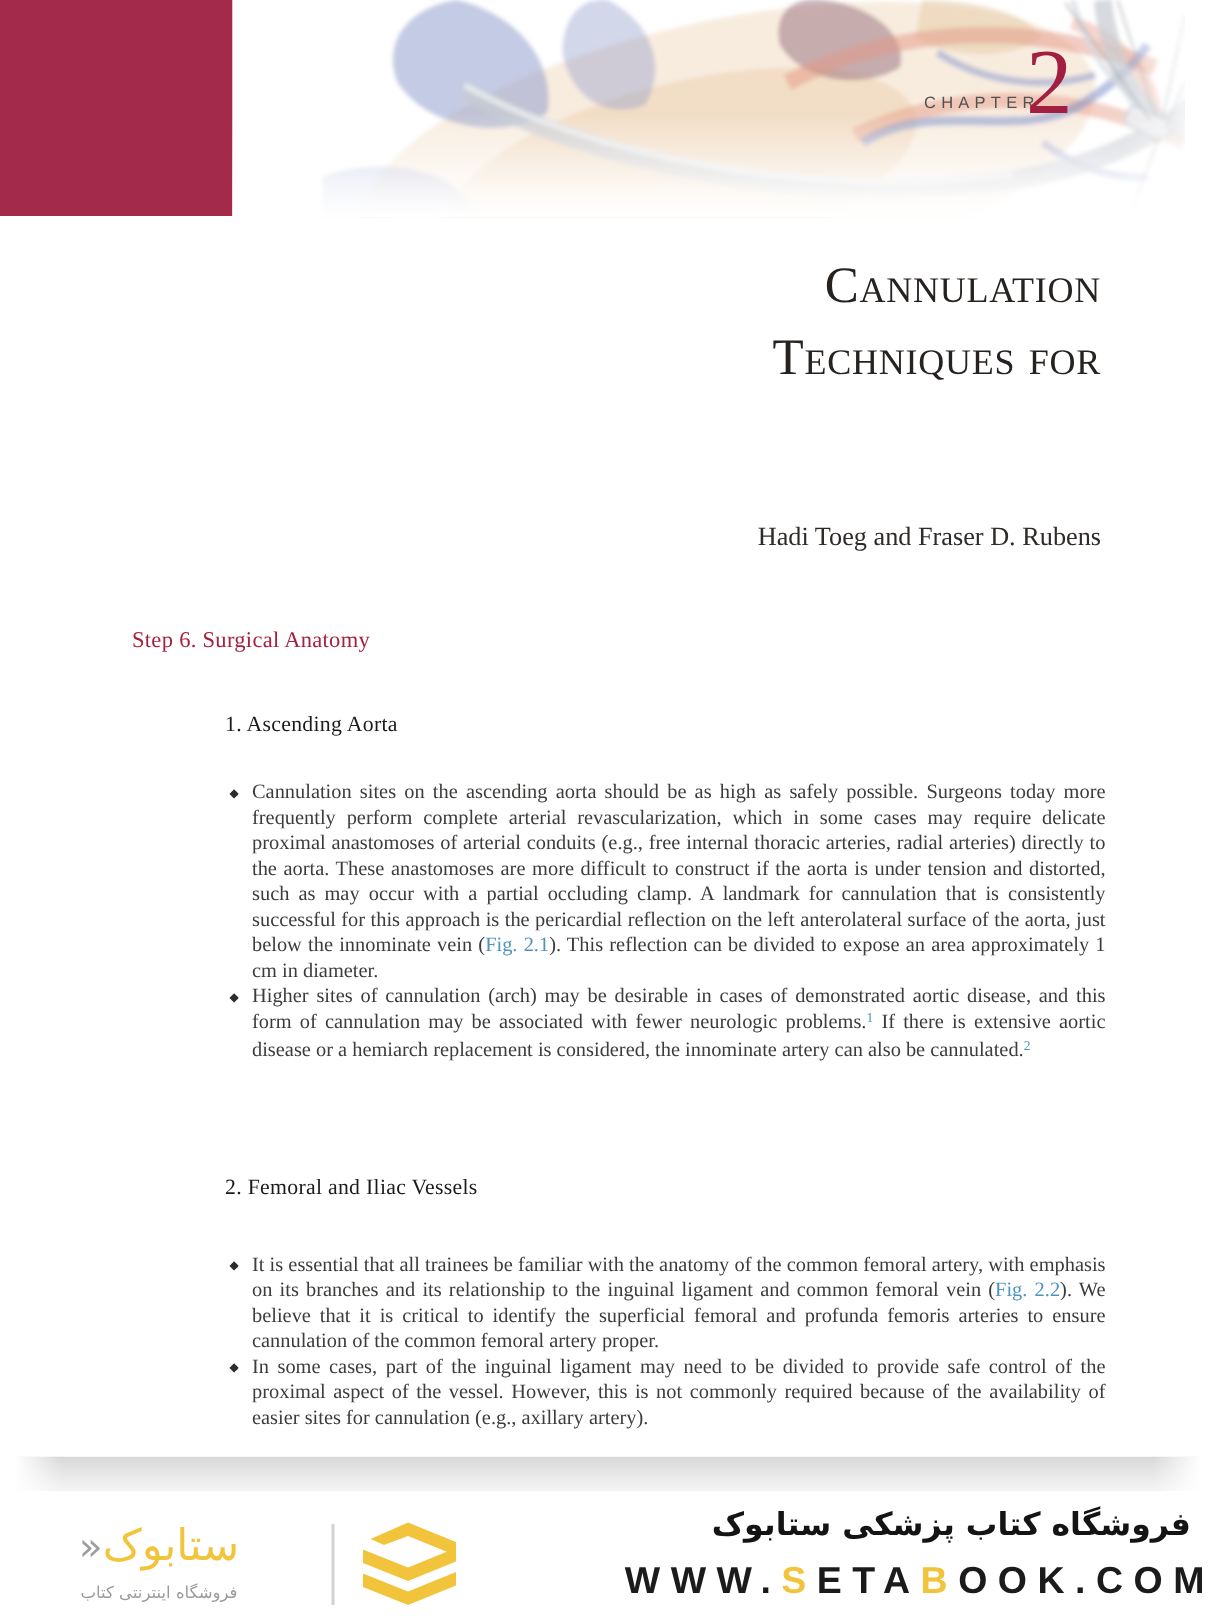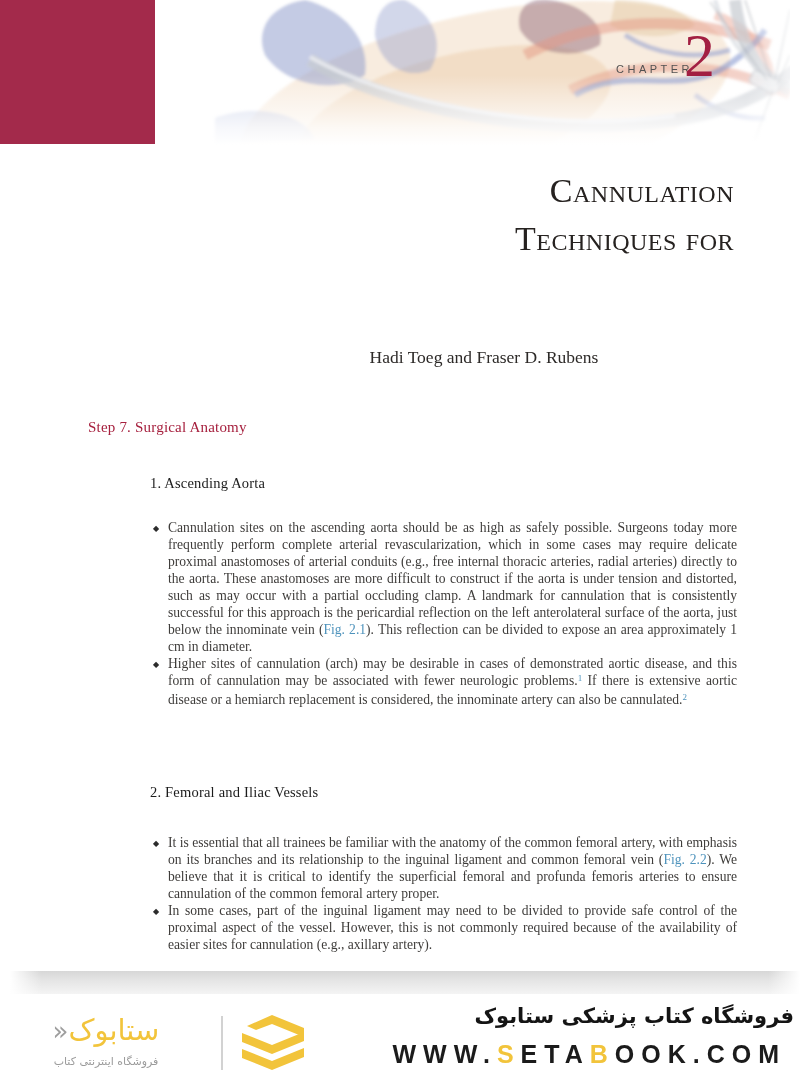--- a/index.html
+++ b/index.html
@@ -14,21 +14,21 @@
       linear-gradient(to bottom, rgba(255,255,255,0) 52%, rgba(255,255,255,.82) 88%, #fff 100%),
       linear-gradient(to right, rgba(255,255,255,.85) 0%, rgba(255,255,255,0) 7%, rgba(255,255,255,0) 93%, rgba(255,255,255,.7) 100%);}
   .chapter-label{position:absolute;left:616px;top:63px;font-family:"Liberation Sans",sans-serif;
     font-size:11px;letter-spacing:3.5px;color:#515151;}
   .chapter-number{position:absolute;left:684px;top:24px;font-size:62px;line-height:62px;
     color:#A21F42;font-family:"Liberation Serif",serif;}
 
   
   .book-title{position:absolute;top:167px;right:76px;width:560px;text-align:right;
     font-variant:small-caps;font-size:34px;line-height:48px;color:#262220;letter-spacing:.5px;}
-  .authors{position:absolute;top:347px;right:76px;width:500px;text-align:center;
+  .authors{position:absolute;top:347px;right:76px;width:500px;text-align:right;
     font-size:17.5px;color:#2d2a28;}
 
   
   .step-heading{position:absolute;left:88px;top:419px;font-size:15px;color:#A6203E;letter-spacing:.2px;}
   .subhead{position:absolute;font-weight:normal;font-size:14.5px;color:#1b1b1b;letter-spacing:.2px;}
   #subhead-1{left:150px;top:475px;}
   #subhead-2{left:150px;top:784px;}
   ul.bullets{position:absolute;left:153px;width:584px;margin:0;padding:0;list-style:none;}
   #bullets-1{top:519px;}
   #bullets-2{top:834px;}
@@ -45,21 +45,21 @@
   .wordmark{position:absolute;left:50px;top:1007px;width:112px;text-align:center;direction:rtl;
     font-family:"DejaVu Sans","Liberation Sans",sans-serif;font-size:29px;font-weight:normal;line-height:46px;}
   .wordmark .fa-name{color:#F2C43B;}
   .wordmark .chev{color:#9e9e9e;font-size:26px;}
   .brand-subtitle{position:absolute;left:44px;top:1055px;width:124px;text-align:center;direction:rtl;
     font-family:"DejaVu Sans","Liberation Sans",sans-serif;font-size:11px;color:#9b9b9b;}
   .brand-divider{position:absolute;left:221px;top:1016px;width:2px;height:54px;background:#d2d2d2;}
   .brand-emblem{position:absolute;left:234px;top:1013px;}
   .store-line{position:absolute;right:16px;top:1004px;direction:rtl;
     font-family:"DejaVu Sans","Liberation Sans",sans-serif;font-size:21px;font-weight:bold;color:#141414;}
-  .site-url{position:absolute;right:24px;top:1040px;font-family:"Liberation Sans",sans-serif;
+  .site-url{position:absolute;right:0;top:1040px;font-family:"Liberation Sans",sans-serif;
     font-size:25px;font-weight:bold;letter-spacing:7px;white-space:nowrap;}
   .site-url .u-dark{color:#1b1b1b;}
   .site-url .u-yellow{color:#F2C43B;}
 </style>
 </head>
 <body>
 
 <div id="page">
 
   <div class="maroon-block"></div>
@@ -102,21 +102,21 @@
 
   <div class="chapter-label">CHAPTER</div>
   <div class="chapter-number">2</div>
 
   <div class="book-title">
     <div>Cannulation</div>
     <div>Techniques for</div>
   </div>
   <div class="authors">Hadi Toeg and Fraser D. Rubens</div>
 
-  <div class="step-heading">Step 7.  Surgical Anatomy</div>
+  <div class="step-heading">Step 6.  Surgical Anatomy</div>
 
   <div class="subhead" id="subhead-1">1.  Ascending Aorta</div>
   <ul class="bullets" id="bullets-1">
       <li><span>Cannulation sites on the ascending aorta should be as high as safely possible. Surgeons today more frequently perform complete arterial revascularization, which in some cases may require delicate proximal anastomoses of arterial conduits (e.g., free internal thoracic arteries, radial arteries) directly to the aorta. These anastomoses are more difficult to construct if the aorta is under tension and distorted, such as may occur with a partial occluding clamp. A landmark for cannulation that is consistently successful for this approach is the pericardial reflection on the left anterolateral surface of the aorta, just below the innominate vein (</span><span class="fig-link">Fig. 2.1</span><span>). This reflection can be divided to expose an area approximately 1 cm in diameter.</span></li>
       <li><span>Higher sites of cannulation (arch) may be desirable in cases of demonstrated aortic disease, and this form of cannulation may be associated with fewer neurologic problems.</span><span class="ref-sup">1</span><span> If there is extensive aortic disease or a hemiarch replacement is considered, the innominate artery can also be cannulated.</span><span class="ref-sup">2</span></li>
     </ul>
 
   <div class="subhead" id="subhead-2">2.  Femoral and Iliac Vessels</div>
   <ul class="bullets" id="bullets-2">
       <li><span>It is essential that all trainees be familiar with the anatomy of the common femoral artery, with emphasis on its branches and its relationship to the inguinal ligament and common femoral vein (</span><span class="fig-link">Fig. 2.2</span><span>). We believe that it is critical to identify the superficial femoral and profunda femoris arteries to ensure cannulation of the common femoral artery proper.</span></li>

